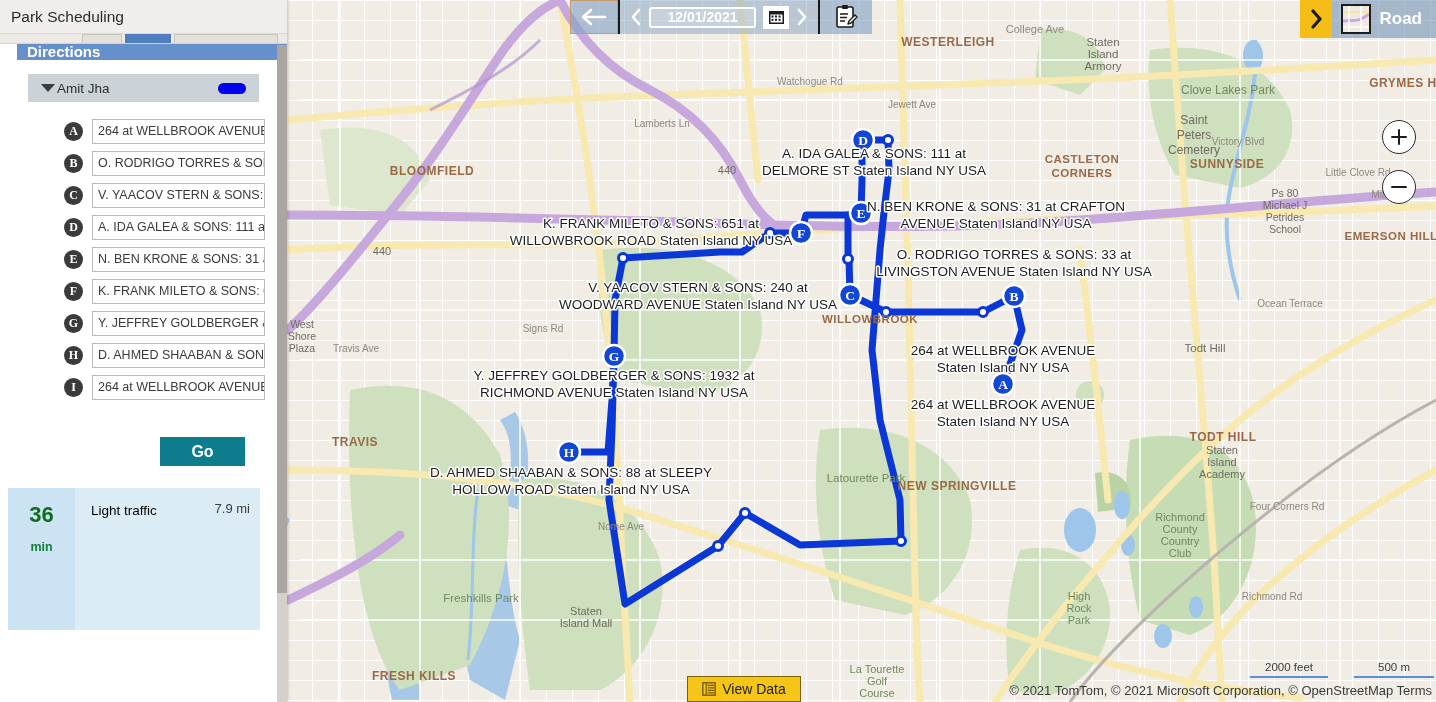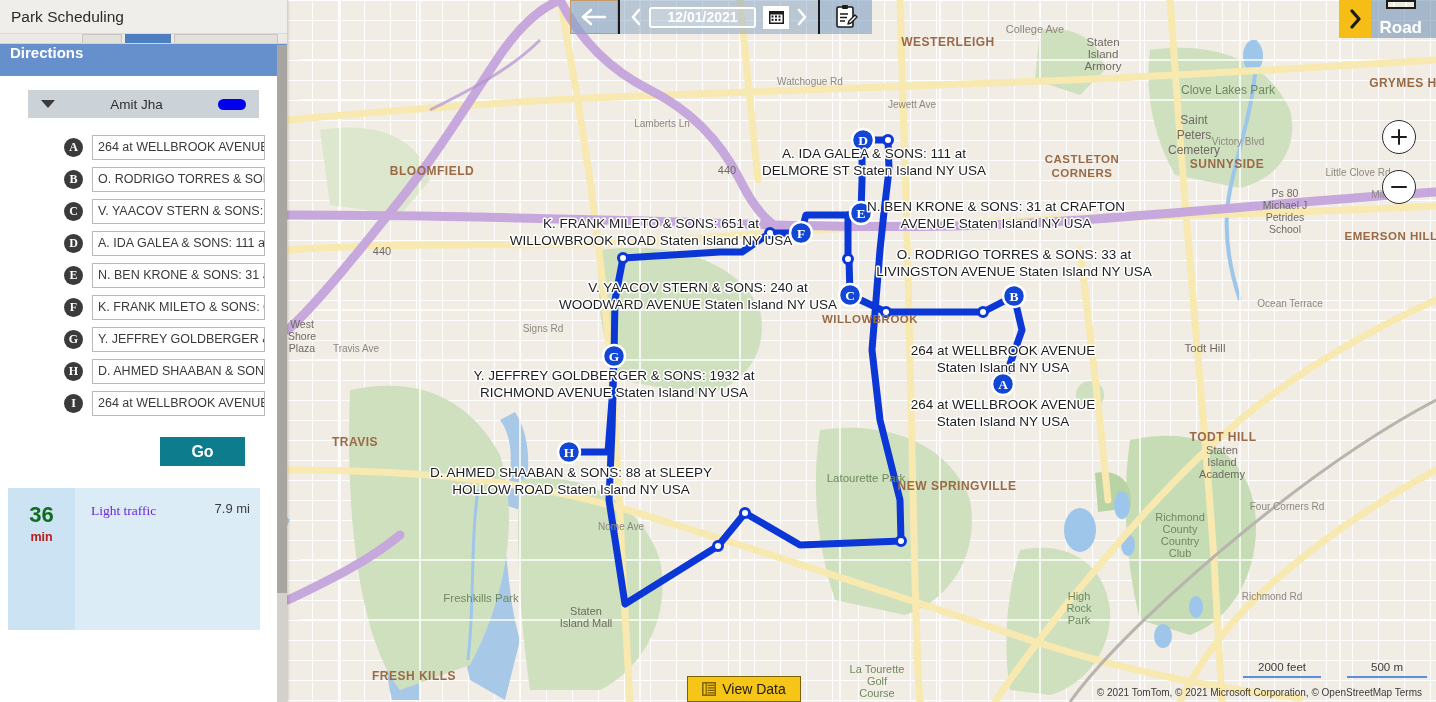--- a/index.html
+++ b/index.html
@@ -35,28 +35,29 @@
   }
   #app-title { font-size:15.5px; color:#2b2b2b; }
   #tabstrip {
     height:10px; background:#edeae5; position:relative; overflow:hidden;
     border-bottom:1px solid #d6d3ce;
   }
   .tabstub { position:absolute; bottom:0; height:9px; border:1px solid #c8c5bf; border-bottom:none; background:#e4e1db; }
   .tabstub.active { background:#4f7ec0; border-color:#4f7ec0; }
 
   #directions-bar {
-    height:32px; background:#6590cb; display:flex; align-items:flex-start;
+    height:16px; background:#6590cb; display:flex; align-items:flex-end;
     padding-left:10px;
+    margin-left:17px;
   }
   #directions-title { color:#fff; font-size:15px; font-weight:bold; }
 
   #driver-row {
     margin:14px 28px 0 28px; height:28px; background:#ccd3d8;
-    display:flex; align-items:center; padding:4px 13px; gap:2px;text-align:center;
+    display:flex; align-items:center; padding:4px 13px; gap:2px;
   }
   .caret-down { width:0;height:0;border-left:7px solid transparent;border-right:7px solid transparent;border-top:8px solid #3c3c3c; }
   #driver-name { font-size:13.5px; color:#2f2f2f; flex:1; }
   #driver-color { width:28px;height:11px;border-radius:6px; }
 
   #stop-list { margin-top:13px; }
   .stop-row { display:flex; align-items:center; padding:0 22px 0 64px; height:32px; }
   .stop-badge {
     position:absolute; left:64px; width:19px;height:19px;border-radius:50%;
     background:#3b3b3b; color:#fff; font-size:12px; font-weight:bold;
@@ -79,23 +80,23 @@
 
   #route-summary {
     position:absolute; left:8px; top:488px; width:252px; height:142px;
     background:#dcecf7; display:flex;
   }
   #summary-time {
     width:67px; background:#cce3f3; display:flex; flex-direction:column;
     align-items:center; padding-top:14px;
   }
   #summary-minutes { font-size:22px; color:#106b1f; font-weight:bold; }
-  #summary-unit { font-size:12.5px; color:#b91c1c; font-weight:bold; margin-top:2px; }
+  #summary-unit { font-size:12.5px; color:#15803d; font-weight:bold; margin-top:12px; }
   #summary-detail { flex:1; padding:13px 10px 0 16px; position:relative; }
-  #traffic-status { font-size:13.5px; color:#6d28d9;font-family:Liberation Serif, serif; }
+  #traffic-status { font-size:13.5px; color:#000000; }
   #distance { position:absolute; right:10px; top:13px; font-size:13px; color:#3b3b3b; }
   #summary-lines { margin-top:6px; font-size:13px; color:#3b3b3b; line-height:19.5px; width:118px; }
   .ital { font-style:italic; }
 
   #panel-scrollbar {
     position:absolute; right:0; top:45px; width:10px; height:657px; background:#d4d0cb;
   }
   #panel-thumb { position:absolute; top:0; left:0; width:10px; height:548px; background:#a9a5a0; }
 
   
@@ -127,50 +128,50 @@
 
   
   #map-view-control {
     position:absolute; right:0; top:0; height:38px; display:flex; z-index:15;
     background:rgba(104,140,178,.55);
   }
   #view-expander {
     width:32px;height:38px;background:#f6bd16;display:flex;align-items:center;justify-content:center;
     cursor:pointer;
   }
-  #view-mode { display:flex; align-items:center; gap:9px; padding:0 14px 0 9px;flex-direction:column; }
+  #view-mode { display:flex; align-items:center; gap:9px; padding:0 14px 0 9px; }
   #view-thumb { width:30px;height:30px;border:2px solid #1c1c1c; overflow:hidden; }
   #view-label { color:#ffffff; font-size:17px; font-weight:bold; }
 
   
   #zoom-controls { position:absolute; right:20px; top:120px; z-index:14; }
   .zoom-btn {
     width:34px;height:34px;border-radius:50%;background:#ffffff;border:1.5px solid #2c2c2c;
     display:flex;align-items:center;justify-content:center;margin-bottom:16px;cursor:pointer;
   }
 
   
   #view-data-button {
     position:absolute; left:687px; top:676px; width:114px; height:26px;
     background:#f5c518; border:1px solid #7a6100;
     display:flex; align-items:center; justify-content:center; gap:6px;
     cursor:pointer; z-index:16;
   }
   #view-data-label { font-size:14px; font-weight:normal; color:#1b1b1b; }
 
   
-  #scale-bar { position:absolute; right:9px; bottom:24px; z-index:14; display:flex; gap:26px; }
+  #scale-bar { position:absolute; right:2px; bottom:24px; z-index:14; display:flex; gap:26px; }
   .scale-item { text-align:center; }
   .scale-text { font-size:11.5px; color:#3c3c3c; }
   .scale-line { height:2px; background:#5b8fd6; margin-top:3px; }
 
   
   #attribution {
-    position:absolute; right:14px; bottom:4px; z-index:14;
-    font-size:10px; color:#3b3b3b;
+    position:absolute; right:4px; bottom:4px; z-index:14;
+    font-size:13px; color:#3b3b3b;
   }
   #bing-logo {
     position:absolute; left:6px; bottom:6px; z-index:14;
     display:flex; align-items:center; gap:5px;
   }
   #bing-logo-text { font-size:10.5px; color:#4a4a4a; font-weight:bold; }
   .ms-squares { width:11px;height:11px;display:grid;grid-template-columns:1fr 1fr;grid-template-rows:1fr 1fr;gap:1px; }
 </style>
 </head>
 <body>

